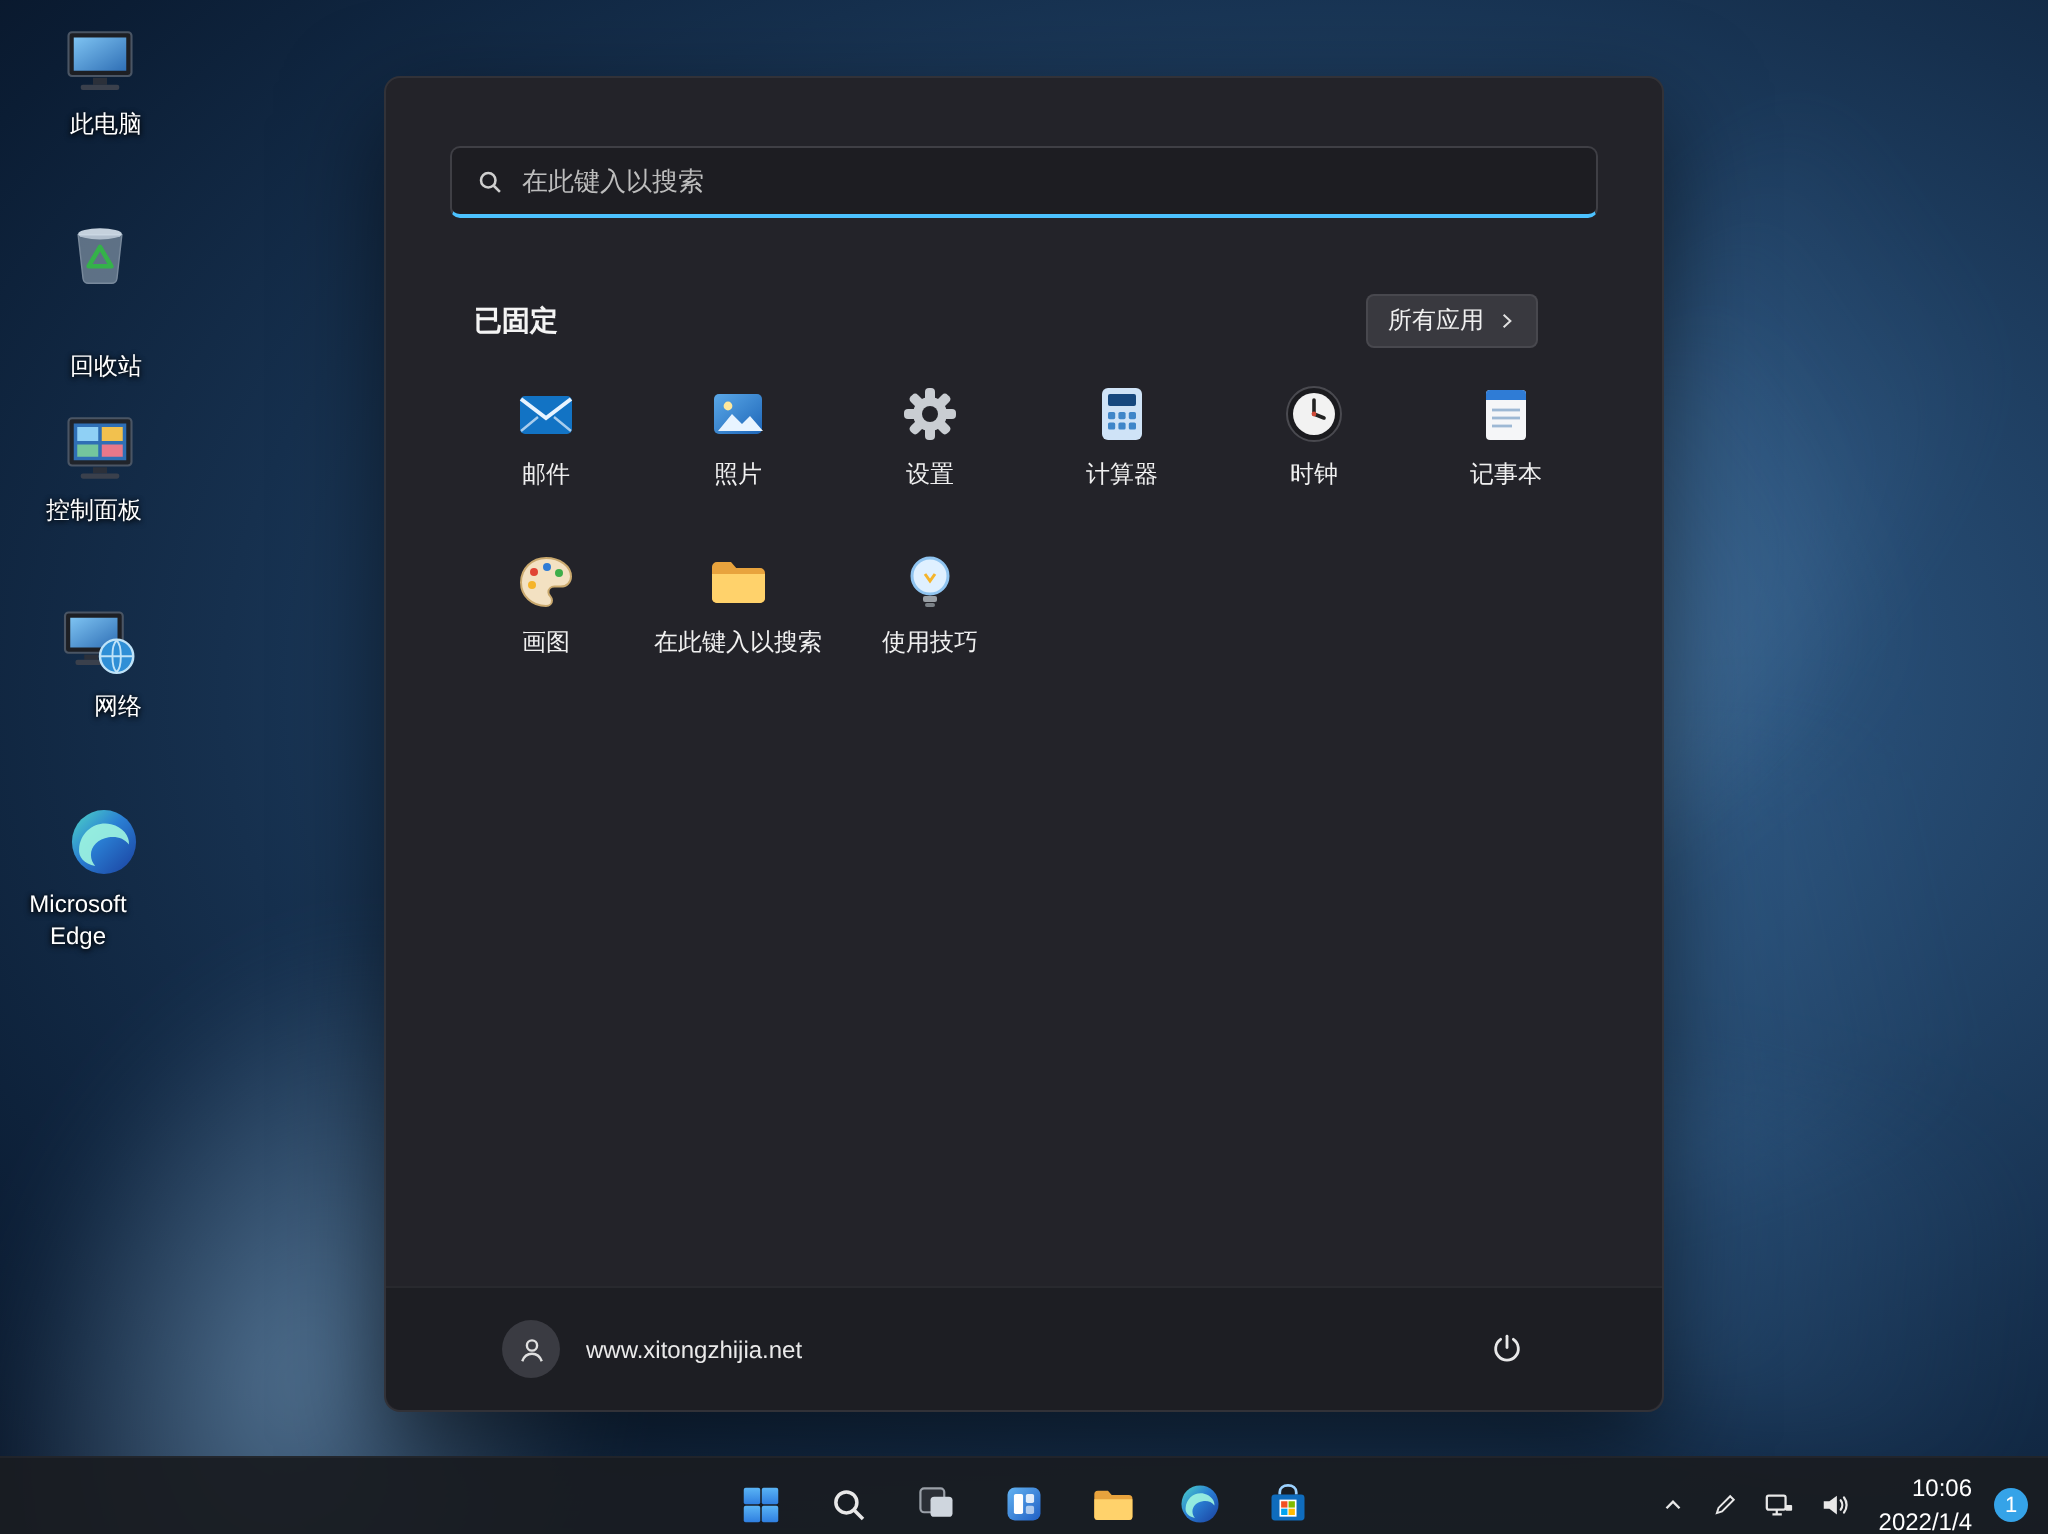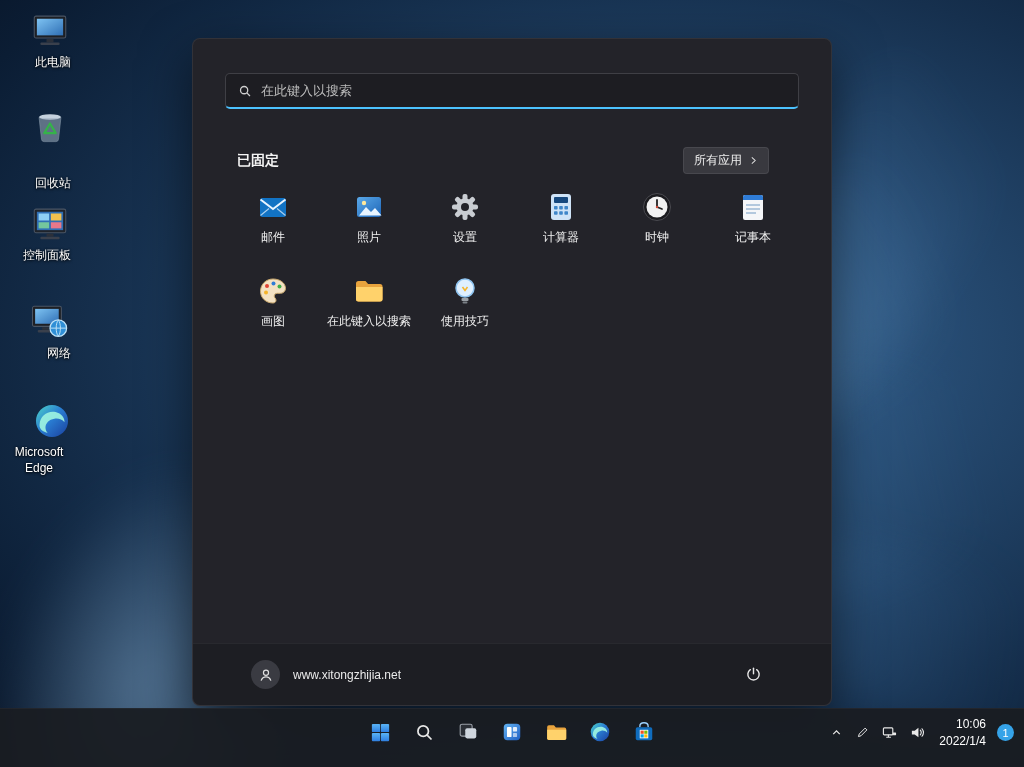--- a/index.html
+++ b/index.html
@@ -46,21 +46,21 @@
     background:#1d1e23; border-top:1px solid rgba(255,255,255,.05);
     display:flex; align-items:center; justify-content:space-between; padding:0 58px 0 58px;
     border-radius:0 0 8px 8px; }
   .user-chip { display:flex; align-items:center; gap:13px; cursor:pointer; }
   .avatar { width:29px; height:29px; border-radius:50%; background:#3a3b42;
     display:flex; align-items:center; justify-content:center; }
   .user-name { font-size:12px; color:#eaeaea; }
   .power-btn { width:40px; height:40px; display:flex; align-items:center; justify-content:center; border-radius:4px; cursor:pointer; }
 
   
-  .taskbar { position:absolute; left:0; right:0; bottom:0; height:59px;
+  .taskbar { position:absolute; left:0; right:0; bottom:0; height:39px;
     background:rgba(25,28,34,.95); border-top:1px solid rgba(255,255,255,.04); z-index:6; }
   .tb-center { position:absolute; left:50%; top:3px; transform:translateX(-50%); display:flex; gap:4px; }
   .tb-btn { width:40px; height:40px; display:flex; align-items:center; justify-content:center; border-radius:6px; cursor:pointer; }
   .tb-right { position:absolute; right:6px; top:0; height:47px; display:flex; align-items:center; gap:1px; }
   .tray-btn { height:40px; padding:0 6px; display:flex; align-items:center; justify-content:center; border-radius:4px; cursor:pointer; }
   .clock-block { text-align:right; color:#fff; font-size:12px; line-height:1.35; padding:0 7px; cursor:pointer; }
   .notif-badge { width:17px; height:17px; border-radius:50%; background:#35a3e8; color:#fff;
     font-size:11px; display:flex; align-items:center; justify-content:center; margin:0 4px 0 3px; cursor:pointer; }
 </style>
 </head>

